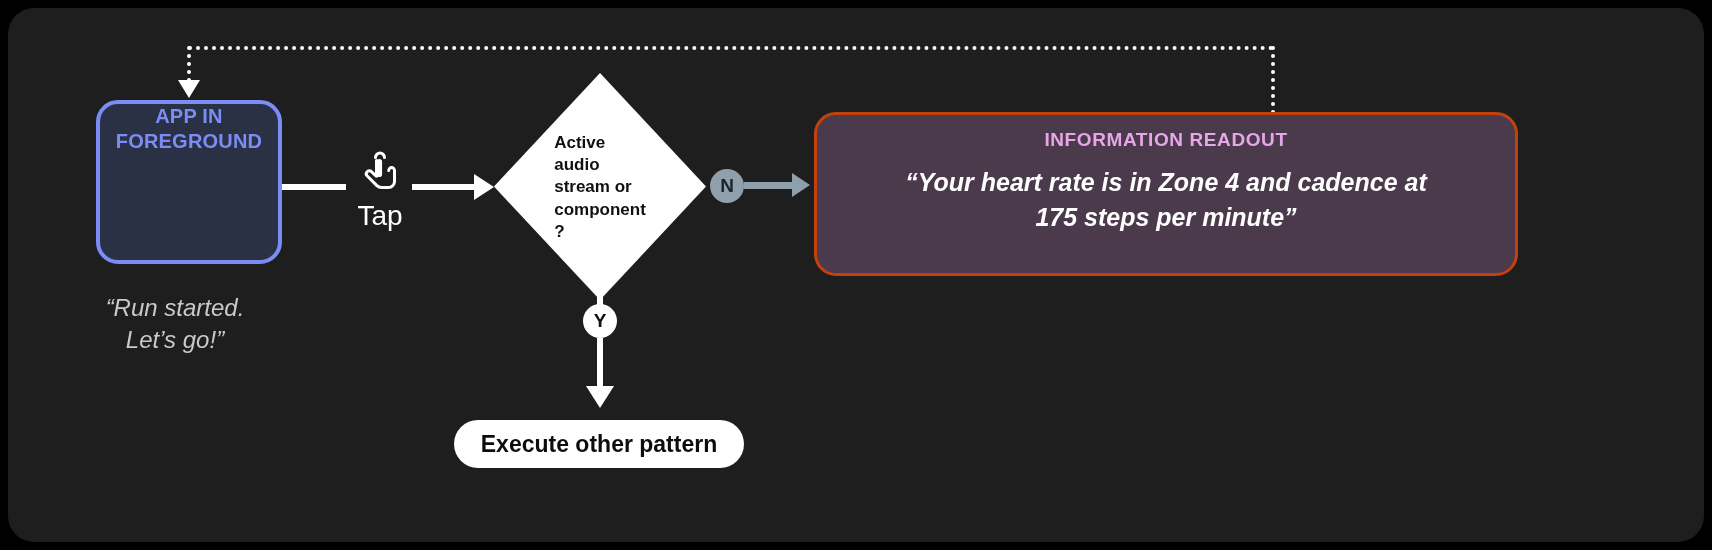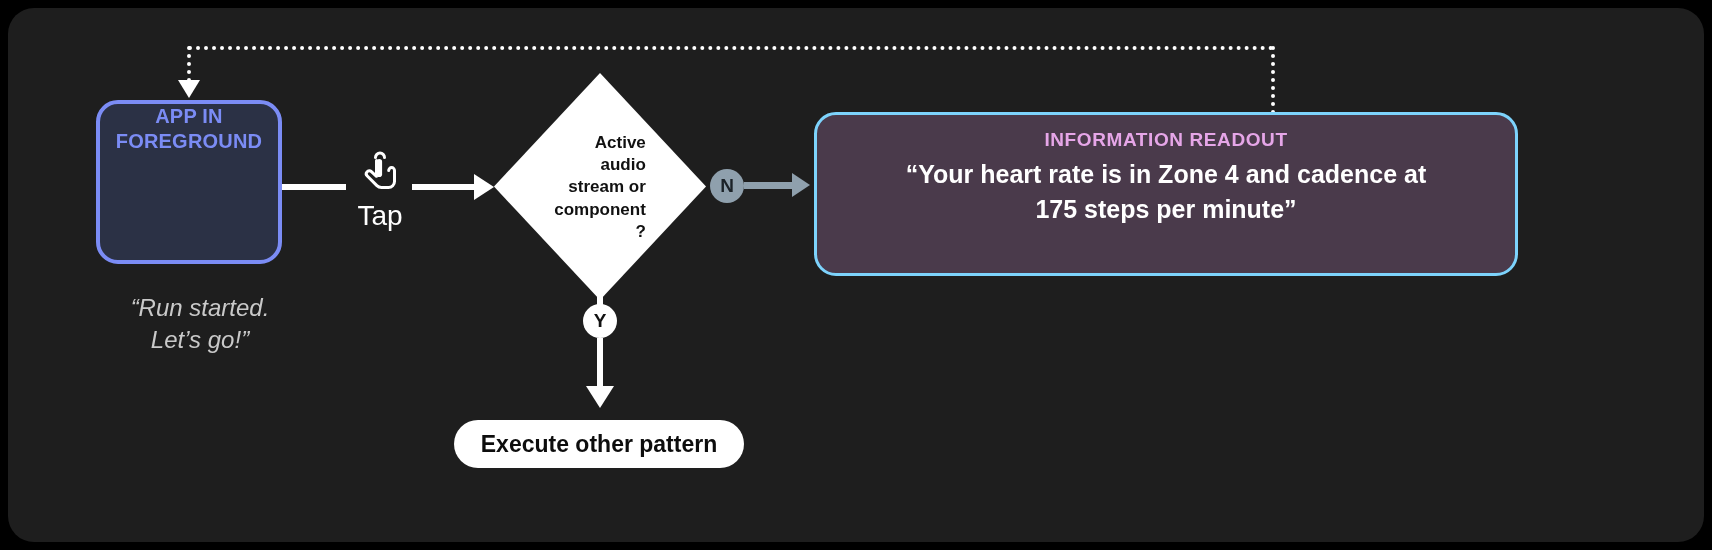--- a/index.html
+++ b/index.html
@@ -49,21 +49,21 @@
     font-size: 20px;
     font-weight: bold;
     line-height: 1.25;
     text-align: center;
     letter-spacing: 0.2px;
     white-space: pre-line;
   }
 
   .app-caption {
     position: absolute;
-    left: 71px;
+    left: 46px;
     top: 284px;
     width: 242px;
     text-align: center;
     color: #c9c9c9;
     font-size: 24px;
     font-style: italic;
     line-height: 1.32;
     white-space: pre-line;
   }
 
@@ -126,21 +126,21 @@
   .diamond .txt {
     position: absolute;
     inset: 0;
     display: flex;
     align-items: center;
     justify-content: center;
     color: #111111;
     font-size: 17px;
     font-weight: bold;
     line-height: 1.3;
-    text-align: right;
+    text-align: left;
     white-space: pre-line;
     padding-top: 2px;
     box-sizing: border-box;
   }
 
   
   .badge {
     position: absolute;
     width: 34px;
     height: 34px;
@@ -227,36 +227,37 @@
 
   
   .readout {
     position: absolute;
     left: 806px;
     top: 104px;
     width: 704px;
     height: 164px;
     box-sizing: border-box;
     background: #4a3a4b;
-    border: 3px solid #7dd3fc;
+    border: 3px solid #c2410c;
     border-radius: 22px;
     padding-top: 14px;
   }
   .readout-title {
     color: #e6a6e8;
     font-size: 19px;
     font-weight: bold;
     text-align: center;
     letter-spacing: 0.6px;
   }
   .readout-body {
-    margin-top: 6px;
+    margin-top: 14px;
     color: #ffffff;
     font-size: 25px;
     font-weight: bold;
+    font-style: italic;
     line-height: 1.38;
     text-align: center;
     white-space: pre-line;
     padding: 0 22px;
   }
 
   
   .dot-h {
     position: absolute;
     left: 180px;

